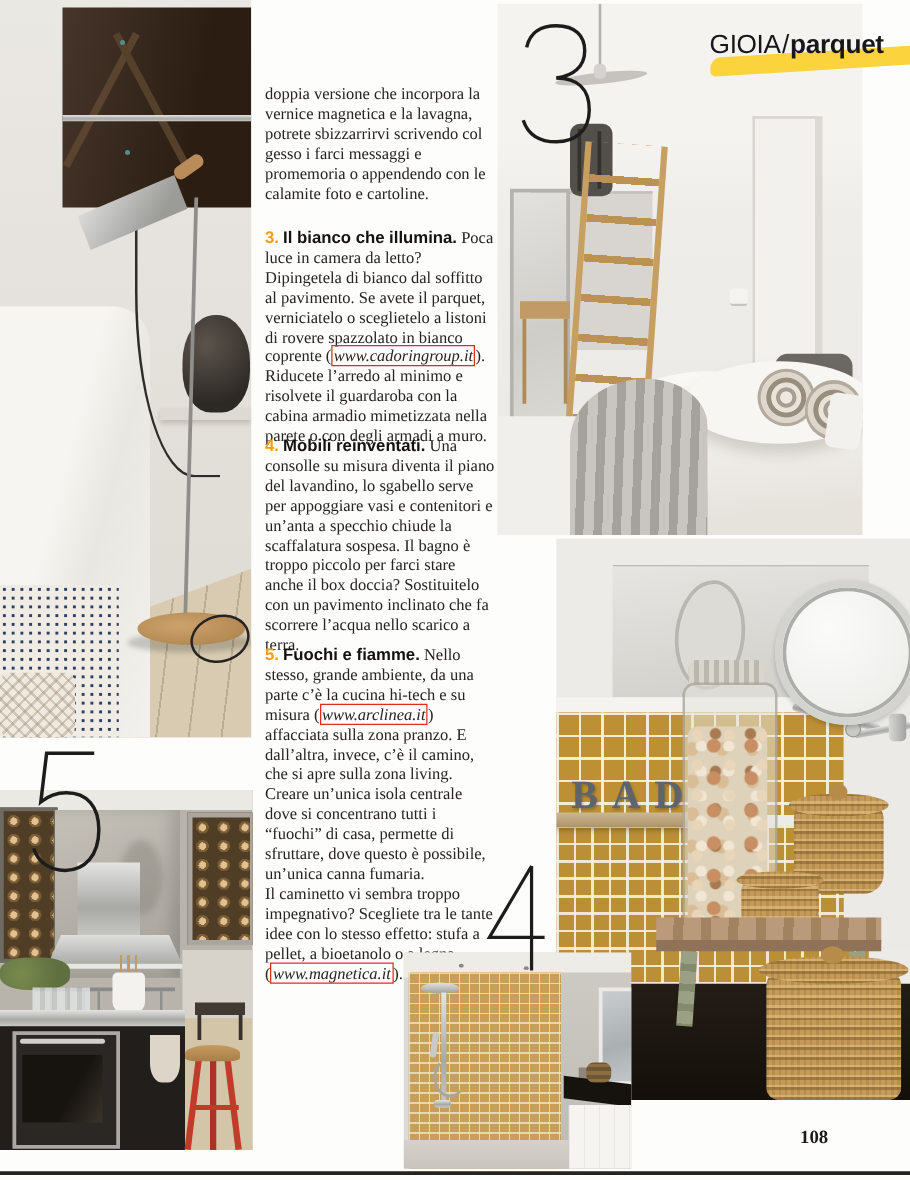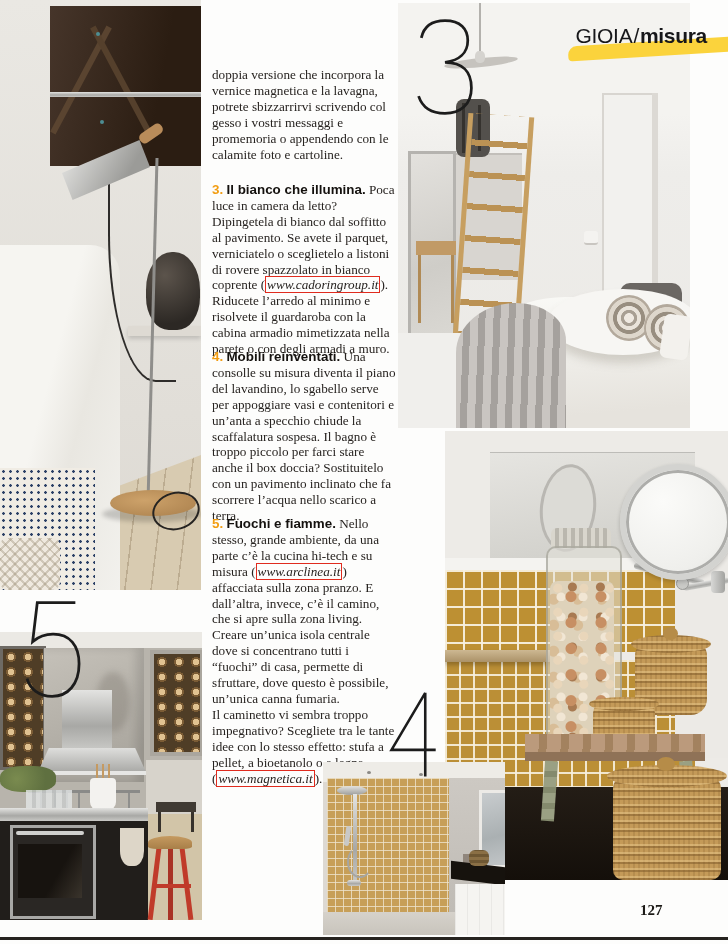--- a/index.html
+++ b/index.html
@@ -122,32 +122,32 @@
                 background:linear-gradient(175deg,#fafaf7,#e6e3dd 85%);"></div>
     <div class="abs" style="left:150px;top:286px;width:150px;height:66px;border-radius:50%;background:#f7f6f3;box-shadow:0 8px 10px rgba(120,110,95,.25);"></div>
     <div class="abs knit" style="left:58px;top:300px;width:110px;height:125px;border-radius:55% 45% 0 0 / 40% 30% 0 0;"></div>
     <div class="abs mandala" style="left:208px;top:292px;width:46px;height:46px;"></div>
     <div class="abs mandala" style="left:246px;top:301px;width:46px;height:48px;"></div>
     <div class="abs" style="left:264px;top:312px;width:28px;height:44px;background:#f3f1ed;transform:rotate(8deg);border-radius:6px;"></div>
   </div>
 
   <div id="brush"></div>
   <div id="logo">
-    <span class="brand">GIOIA</span><span class="slash">/</span><span class="sect">misura</span>
+    <span class="brand">GIOIA</span><span class="slash">/</span><span class="sect">parquet</span>
   </div>
 
   <div class="numwrap" style="left:412px;top:16px;">
     <span class="sr">3</span>
     <svg width="66" height="102" viewBox="0 0 72 112">
       <path d="M10 24 C13 10 24 5 36 5 C53 5 61 14 61 27 C61 41 51 49 36 51 C55 51 65 61 65 79 C65 97 53 107 36 107 C21 107 11 100 7 88" fill="none" stroke="#1c1c1c" stroke-width="3"></path>
     </svg>
   </div>
 
   <div class="col">
-    <p style="top:67px;">doppia versione che incorpora la vernice magnetica e la lavagna, potrete sbizzarrirvi scrivendo col gesso i vostri messaggi e promemoria o appendendo con le calamite foto e cartoline.</p>
+    <p style="top:67px;">doppia versione che incorpora la vernice magnetica e la lavagna, potrete sbizzarrirvi scrivendo col gesso i farci messaggi e promemoria o appendendo con le calamite foto e cartoline.</p>
 
     <p style="top:182px;"><span class="snum">3.</span> <span class="stitle">Il bianco che illumina.</span> <span>Poca luce in camera da letto? Dipingetela di bianco dal soffitto al pavimento. Se avete il parquet, verniciatelo o sceglietelo a listoni di rovere spazzolato in bianco coprente (</span><span class="redbox">www.cadoringroup.it</span><span>). Riducete l’arredo al minimo e risolvete il guardaroba con la cabina armadio mimetizzata nella parete o con degli armadi a muro.</span><span></span></p>
 
     <p style="top:349px;"><span class="snum">4.</span> <span class="stitle">Mobili reinventati.</span> <span>Una consolle su misura diventa il piano del lavandino, lo sgabello serve per appoggiare vasi e contenitori e un’anta a specchio chiude la scaffalatura sospesa. Il bagno è troppo piccolo per farci stare anche il box doccia? Sostituitelo con un pavimento inclinato che fa scorrere l’acqua nello scarico a terra.</span><span></span><span></span></p>
 
     <p style="top:516px;"><span class="snum">5.</span> <span class="stitle">Fuochi e fiamme.</span> <span>Nello stesso, grande ambiente, da una parte c’è la cucina hi-tech e su misura (</span><span class="redbox">www.arclinea.it</span><span>) affacciata sulla zona pranzo. E dall’altra, invece, c’è il camino, che si apre sulla zona living. Creare un’unica isola centrale dove si concentrano tutti i “fuochi” di casa, permette di sfruttare, dove questo è possibile, un’unica canna fumaria.
 Il caminetto vi sembra troppo impegnativo? Scegliete tra le tante idee con lo stesso effetto: stufa a pellet, a bioetanolo o a legna (</span><span class="redbox">www.magnetica.it</span><span>).</span></p>
   </div>
 
   <div class="numwrap" style="left:20px;top:597px;">
@@ -198,20 +198,21 @@
   <div class="photo" style="left:445px;top:431px;width:283px;height:449px;background:#edebe7;z-index:1;">
     <div class="abs" style="left:45px;top:21px;width:205px;height:106px;border-bottom:4px solid #f4f3f0;
                 background:linear-gradient(170deg,#e6e5e1,#d3d2cd 80%);box-shadow:inset 0 1px 0 #bdbcb8;"></div>
     <div class="abs" style="left:95px;top:33px;width:50px;height:82px;border:3px solid #b9b7b2;border-radius:50%;
                 background:#dcdbd6;transform:rotate(6deg);"></div>
     <div class="abs" style="left:0;top:127px;width:255px;height:12px;background:#f4f3f0;border-bottom:2px solid #d8d5cf;"></div>
     <div class="abs tileGrid" style="left:0;top:139px;width:230px;height:82px;"></div>
     <div class="abs tileMid" style="left:0;top:229px;width:250px;height:140px;"></div>
     <div class="abs" style="left:230px;top:127px;width:53px;height:200px;background:#eceae6;"></div>
     <div class="abs" style="left:0;top:219px;width:130px;height:12px;background:linear-gradient(180deg,#cdb892,#ab9268);box-shadow:0 3px 4px rgba(40,30,10,.3);"></div>
+    <div class="abs" id="badword" style="left:12px;top:188px;">BAD</div>
 
     <div class="abs steel" style="left:188px;top:140px;width:72px;height:6px;transform:rotate(14deg);border-radius:3px;"></div>
     <div class="abs steel" style="left:238px;top:150px;width:46px;height:6px;transform:rotate(-10deg);border-radius:3px;"></div>
     <div class="abs" style="left:231px;top:146px;width:11px;height:11px;border-radius:50%;background:#c9c9c6;border:1px solid #9a9a97;"></div>
     <div class="abs" style="left:266px;top:140px;width:14px;height:22px;border-radius:4px;background:linear-gradient(90deg,#d8d8d6,#a2a29f);"></div>
     <div class="abs steel" style="left:222px;top:130px;width:6px;height:16px;"></div>
     <div class="abs" style="left:175px;top:33px;width:104px;height:104px;border-radius:50%;border:6px solid #d3d3d0;
                 background:radial-gradient(circle at 35% 30%,#fbfbf9,#eFEFec 70%,#e2e2df);
                 box-shadow:inset 0 0 0 3px #adadaa, 0 2px 4px rgba(0,0,0,.2);"></div>
 
@@ -259,16 +260,16 @@
     <div class="abs" style="left:0;top:150px;width:132px;height:23px;background:linear-gradient(180deg,#d6d2cb,#c8c4bc);"></div>
   </div>
 
   <div class="numwrap" style="left:385px;top:688px;">
     <span class="sr">4</span>
     <svg width="58" height="90" viewBox="0 0 72 112">
       <path d="M50 6 L8 77 L63 77 M50 6 L50 110" fill="none" stroke="#1c1c1c" stroke-width="3.2"></path>
     </svg>
   </div>
 
-  <div id="pagenum">127</div>
+  <div id="pagenum">108</div>
   <div id="botrule"></div>
 
 </div>
 
 </body></html>

